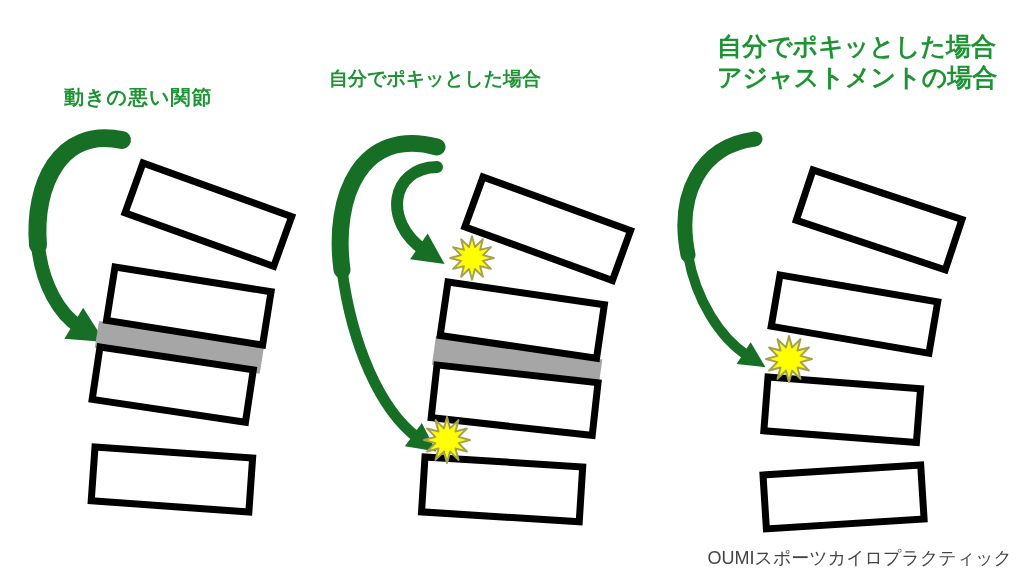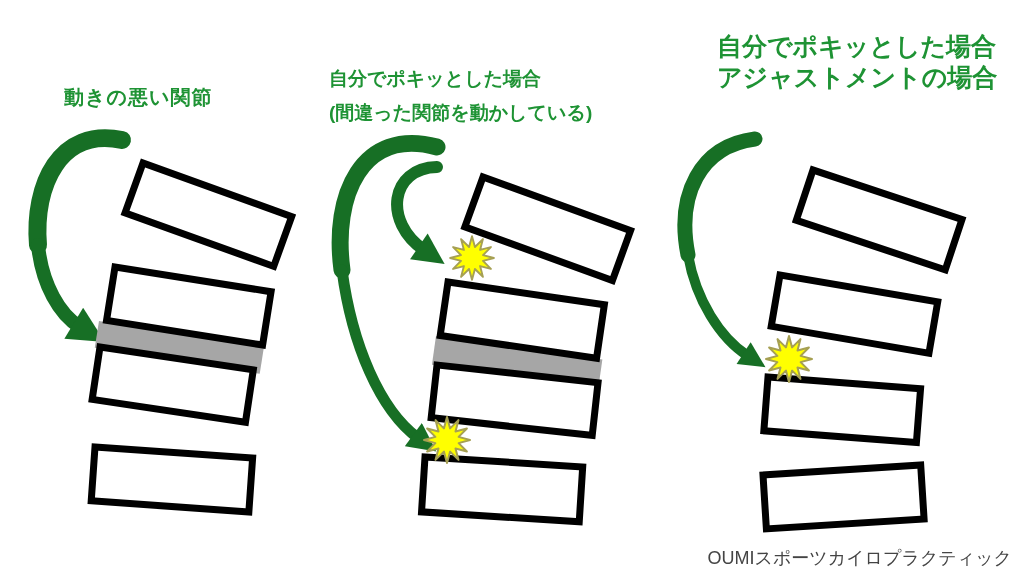--- a/index.html
+++ b/index.html
@@ -72,21 +72,20 @@
       <use href="#starburst-shape" class="starburst" transform="translate(789,359)"></use>
     </g>
   </svg>
 
   <div class="heading heading-1">
     <div>動きの悪い関節</div>
   </div>
 
   <div class="heading heading-2">
     <div>自分でポキッとした場合</div>
-    <div>(間違った関節を動かしている)</div>
   </div>
 
   <div class="heading heading-3">
     <div>自分でポキッとした場合</div>
     <div>アジャストメントの場合</div>
   </div>
 
   <div class="footer-credit">OUMIスポーツカイロプラクティック</div>
 
 </div>

